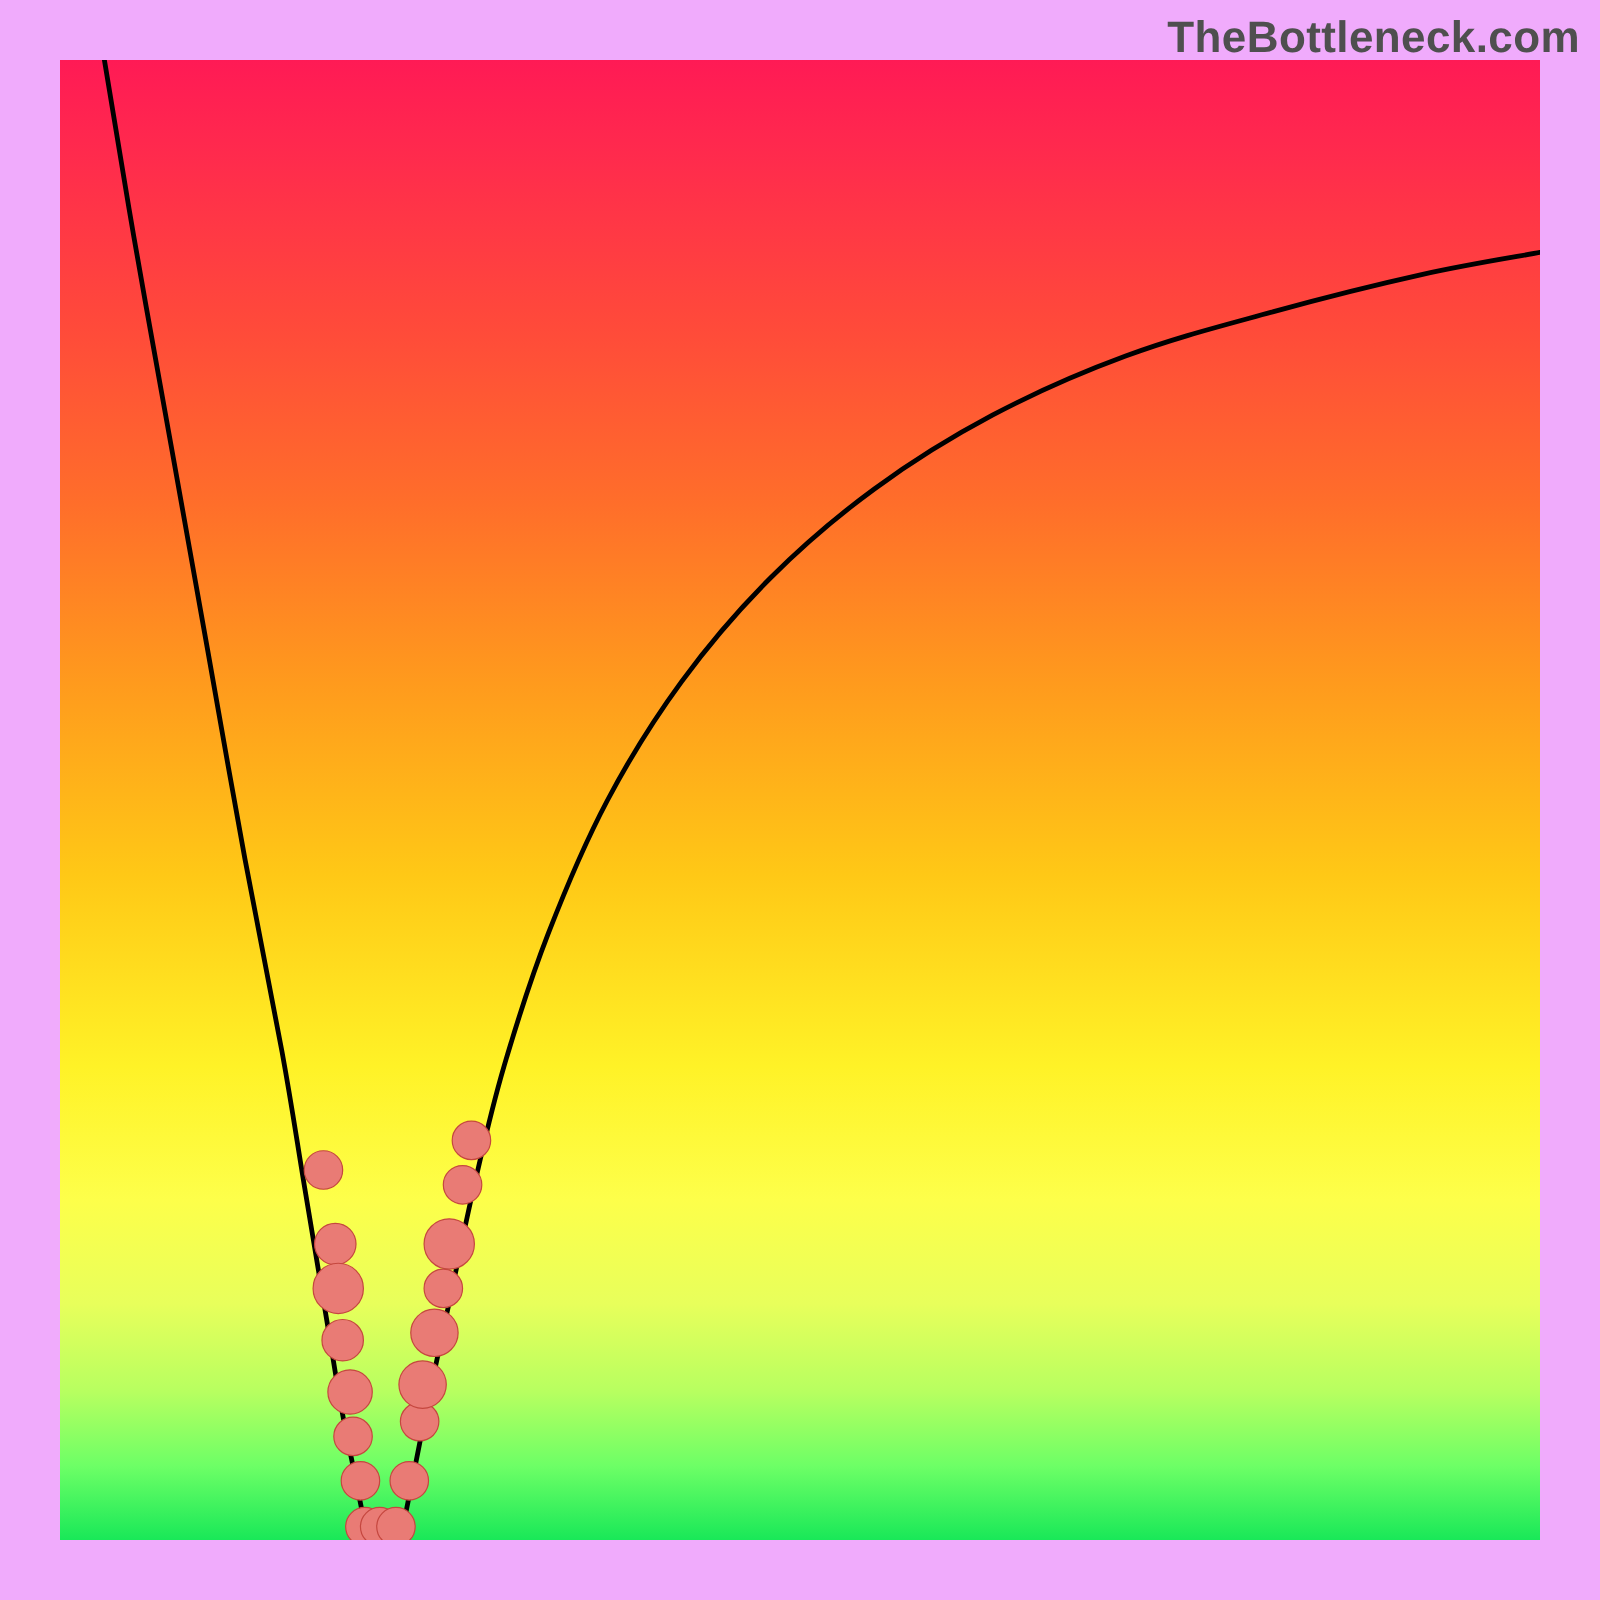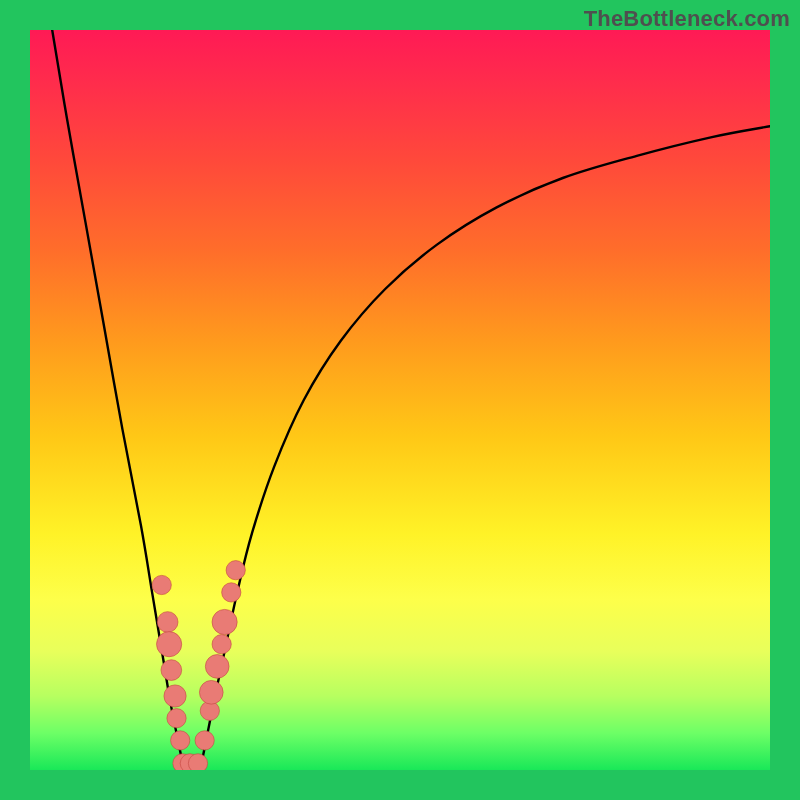--- a/index.html
+++ b/index.html
@@ -10,21 +10,21 @@
     overflow: hidden;
     background: #000;
     font-family: Arial, Helvetica, sans-serif;
   }
   .frame {
     position: absolute;
     left: 0;
     top: 0;
     width: 800px;
     height: 800px;
-    background: #22c55e;
+    background: #f0abfc;
   }
   .plot {
     position: absolute;
     left: 30px;
     top: 30px;
     width: 740px;
     height: 740px;
   }
   .gradient {
     position: absolute;

